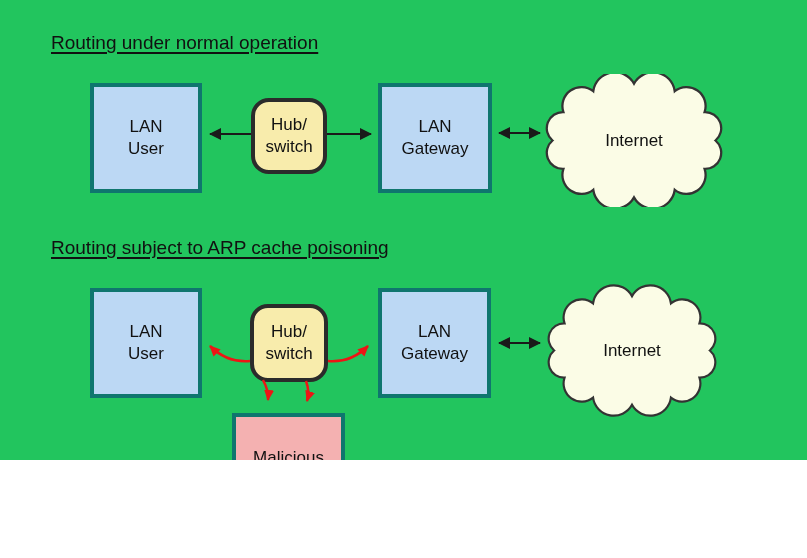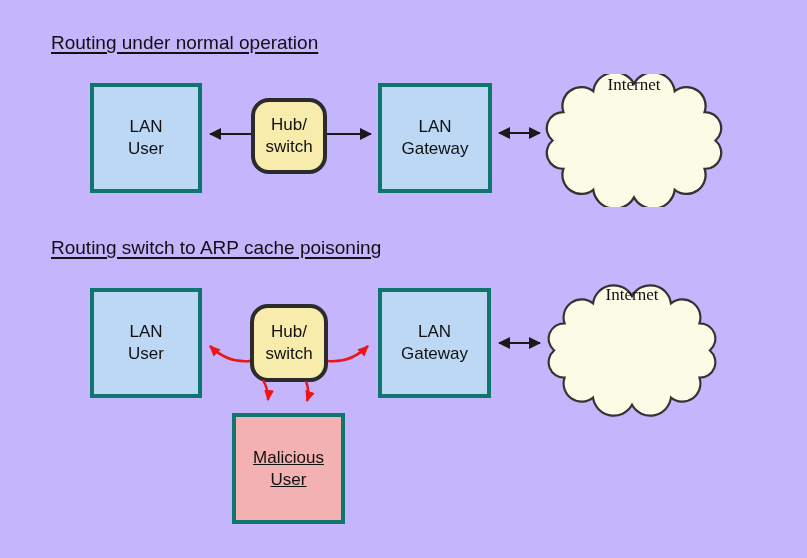--- a/index.html
+++ b/index.html
@@ -1,17 +1,17 @@
 <!DOCTYPE html>
 <html><head>
 <meta charset="utf-8">
 <style>
   html,body{margin:0;padding:0;background:#ffffff;}
   .canvas{
-    position:relative;width:807px;height:558px;background:#c4b5fd;
+    position:relative;width:807px;height:460px;background:#22c55e;
     font-family:"Liberation Sans",sans-serif;color:#111111;overflow:hidden;
   }
   .title{
     position:absolute;font-size:19px;line-height:24px;white-space:nowrap;
     text-decoration:underline;text-decoration-thickness:2px;text-underline-offset:3px;
   }
   #title-normal{left:51px;top:31px;}
   #title-poisoned{left:51px;top:236px;}
   .node{
     position:absolute;display:flex;align-items:center;justify-content:center;
@@ -21,21 +21,21 @@
   .blue{background:#bcd8f4;}
   .yellow{background:#f8ecac;border-radius:18px;border-color:#2b2b2b;}
   .pink{background:#f4b1b1;text-decoration:underline;}
   #lan-user-1{left:90px;top:83px;width:112px;height:110px;}
   #hub-1{left:251px;top:98px;width:76px;height:76px;}
   #gateway-1{left:378px;top:83px;width:114px;height:110px;}
   #lan-user-2{left:90px;top:288px;width:112px;height:110px;}
   #hub-2{left:250px;top:304px;width:78px;height:78px;}
   #gateway-2{left:378px;top:288px;width:113px;height:110px;}
   #malicious-2{left:232px;top:413px;width:113px;height:111px;}
-  .cloud{position:absolute;display:flex;justify-content:center;font-family:Liberation Serif, serif;}
+  .cloud{position:absolute;display:flex;align-items:center;justify-content:center;}
   .cloud svg{position:absolute;left:0;top:0;width:100%;height:100%;}
   .cloud .lbl{position:relative;font-size:17px;line-height:22px;}
   #cloud-1{left:544px;top:74px;width:180px;height:133px;}
   #cloud-2{left:546px;top:284px;width:172px;height:133px;}
   #wires{position:absolute;left:0;top:0;width:807px;height:558px;pointer-events:none;}
 </style>
 </head>
 <body>
 
 <div class="canvas">
@@ -52,21 +52,21 @@
   <div class="cloud" id="cloud-1">
     <svg viewBox="0 0 190 132" aria-hidden="true">
       <path d="M9,66 A17,17 0 0 1 20.5,36 A20,20 0 0 1 52,14 A23,23 0 0 1 95,6
                A23,23 0 0 1 138,14 A20,20 0 0 1 169.5,36 A17,17 0 0 1 181,66
                A17,17 0 0 1 169.5,96 A20,20 0 0 1 138,118 A23,23 0 0 1 95,126
                A23,23 0 0 1 52,118 A20,20 0 0 1 20.5,96 A17,17 0 0 1 9,66 Z" fill="#fbfce6" stroke="#333333" stroke-width="2.4"></path>
     </svg>
     <div class="lbl">Internet</div>
   </div>
 
-  <div class="title" id="title-poisoned">Routing switch to ARP cache poisoning</div>
+  <div class="title" id="title-poisoned">Routing subject to ARP cache poisoning</div>
 
   <div class="node blue" id="lan-user-2">LAN
 User</div>
   <div class="node yellow" id="hub-2">Hub/
 switch</div>
   <div class="node blue" id="gateway-2">LAN
 Gateway</div>
   <div class="node pink" id="malicious-2">Malicious
 User</div>
 

